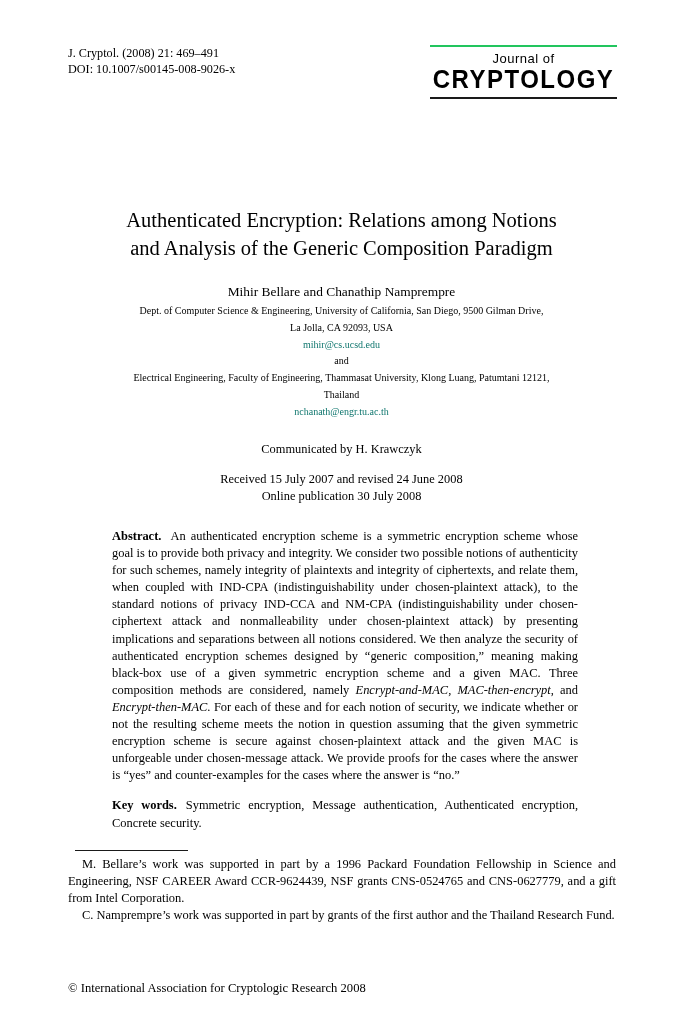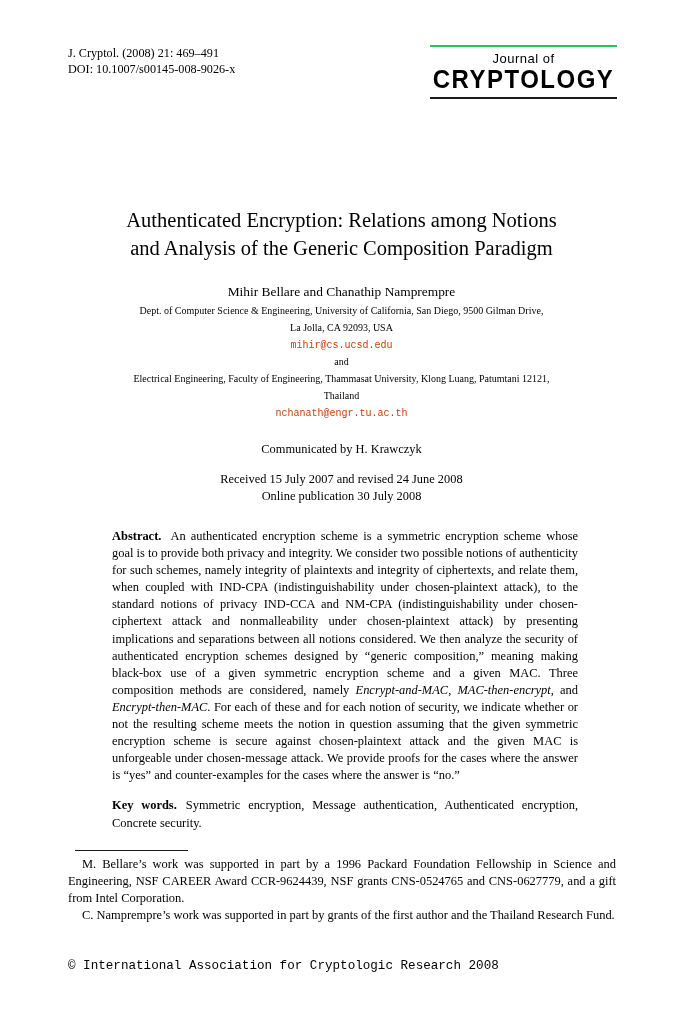--- a/index.html
+++ b/index.html
@@ -26,40 +26,40 @@
                line-height: 25px; transform: scaleY(1.05); transform-origin: top; }
 
   
   .title { left: 50px; top: 206px; width: 583px; text-align: center;
            font-size: 20.5px; font-weight: normal; line-height: 28px; }
 
   .authors { left: 50px; top: 284px; width: 583px; text-align: center; font-size: 13.4px; }
 
   .addr-block { left: 34px; top: 303px; width: 615px; text-align: center;
                 font-size: 10px; line-height: 16.8px; }
-  .email { color: #c2410c; text-decoration: none; font-family: Liberation Mono, monospace; }
+  .email { color: #0f766e; text-decoration: none; }
 
   .comm { left: 50px; top: 442px; width: 583px; text-align: center; font-size: 12.4px; }
   .recv-block { left: 50px; top: 471px; width: 583px; text-align: center;
                 font-size: 12.4px; line-height: 17px; }
 
   
   .abstract-block { left: 112px; top: 528px; width: 466px;
                     font-size: 12.45px; line-height: 17.1px; text-align: justify; }
   .abstract-block .label { font-weight: bold; margin-right: 9px; }
   .keywords { margin-top: 13px; }
   .ital { font-style: italic; }
 
   
   .fn-rule { left: 75px; top: 850px; width: 113px; height: 0; border-top: 1.4px solid #1a1a1a; }
   .footnotes { left: 68px; top: 856px; width: 548px;
                font-size: 12.45px; line-height: 17.1px; text-align: justify; }
   .footnotes p { text-indent: 14px; }
 
-  .copyright { left: 68px; top: 959px; width: 500px; font-size: 12.6px; font-family: Liberation Mono, monospace; }
+  .copyright { left: 68px; top: 981px; width: 500px; font-size: 12.6px; }
 </style>
 </head>
 <body>
 
 <div class="page">
 
   <div class="abs header-left">
     <div>J. Cryptol. (2008) 21: 469–491</div>
     <div>DOI: 10.1007/s00145-008-9026-x</div>
   </div>

